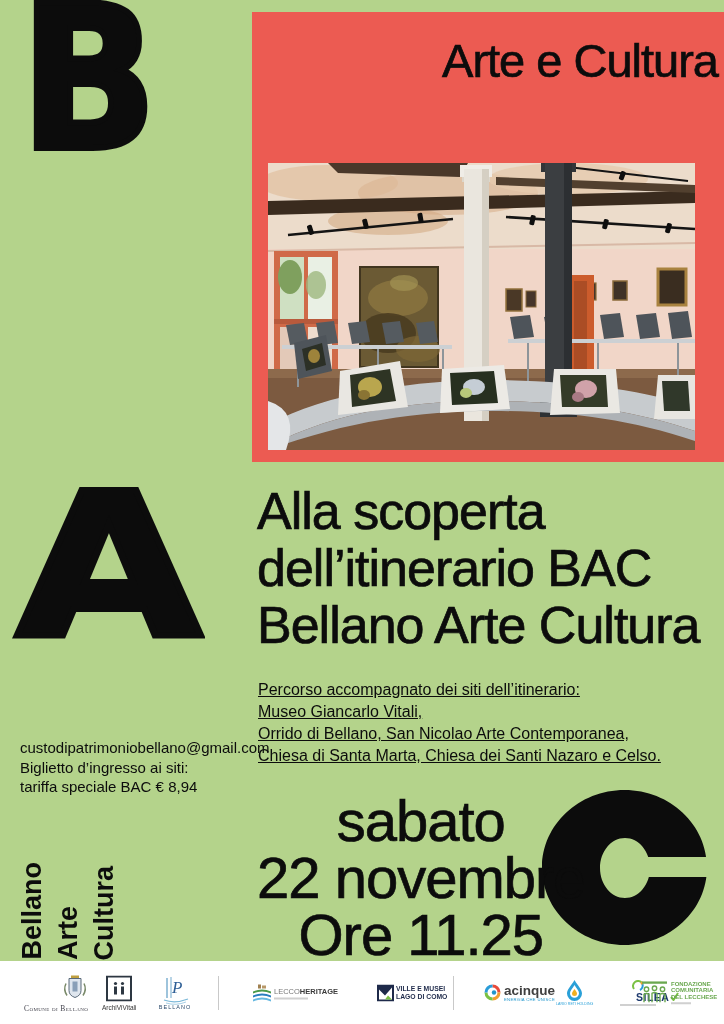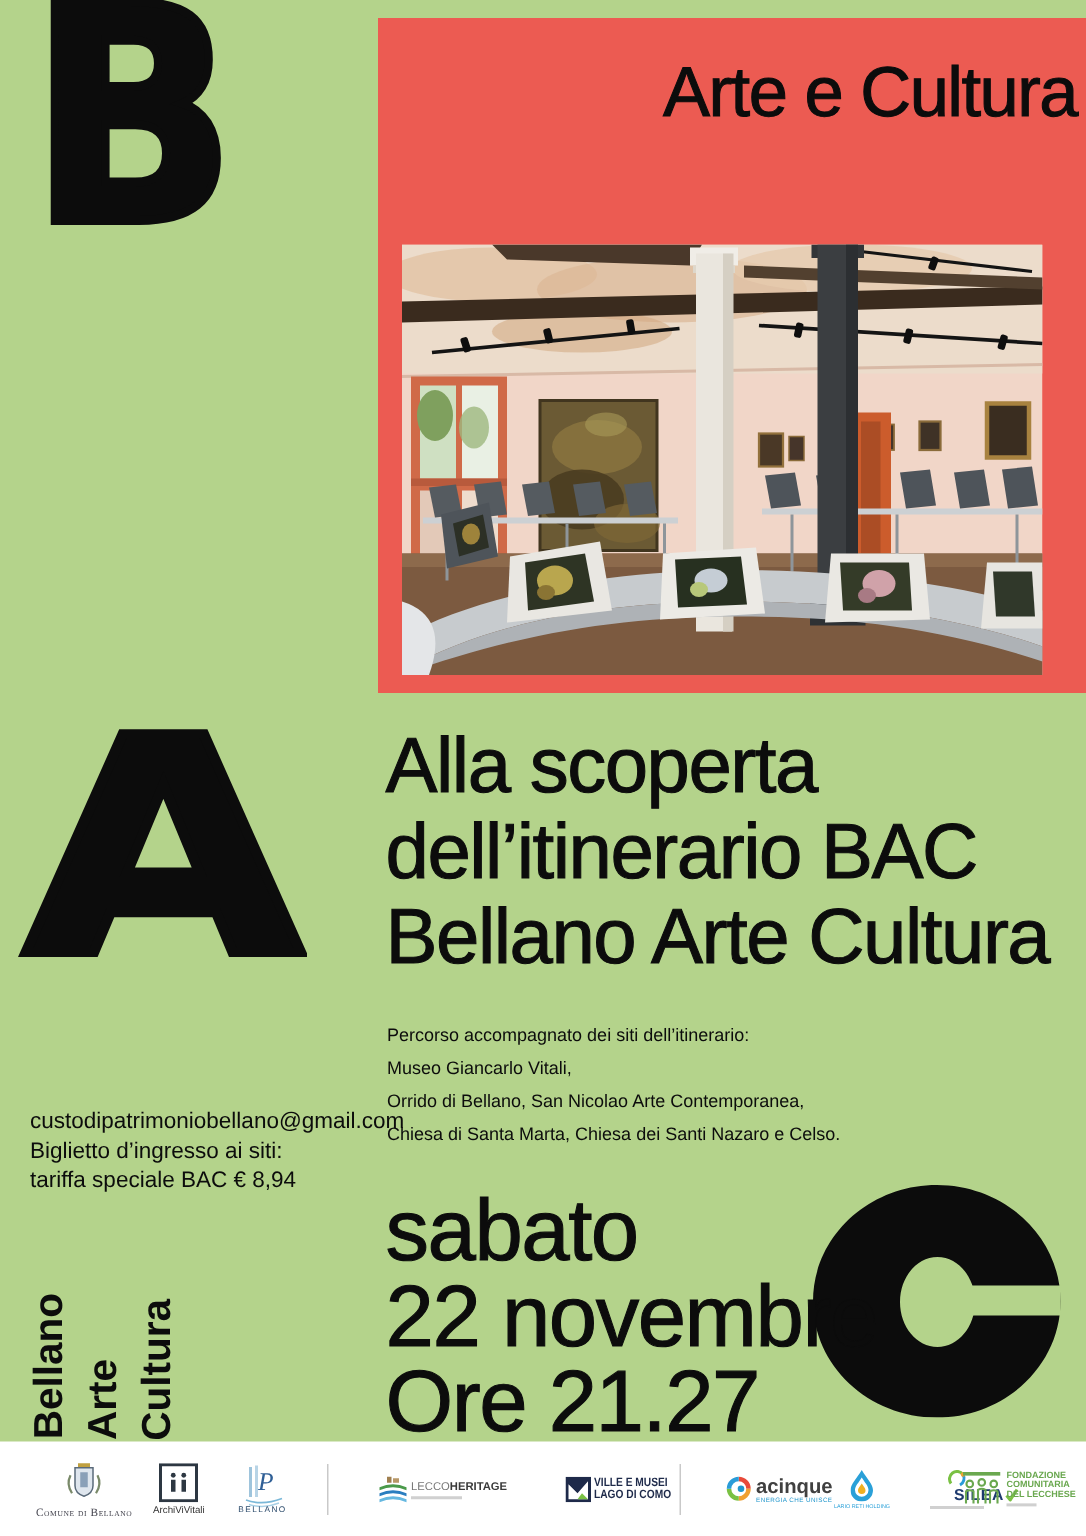--- a/index.html
+++ b/index.html
@@ -12,23 +12,23 @@
   .letter-a{left:16px;top:467px;transform:scaleX(1.2);transform-origin:left top;}
   .letter-c-svg{position:absolute;left:542px;top:790px;}
   
   .red-panel{position:absolute;left:252px;top:12px;width:486px;height:450px;background:#ec5b52;}
   .red-title{position:absolute;top:25px;right:20px;font-size:47px;line-height:1;
              letter-spacing:-1px;-webkit-text-stroke:.7px #0c0c0c;}
   .photo{position:absolute;left:16px;top:151px;width:427px;height:287px;}
   
   .medium{-webkit-text-stroke:.7px #0c0c0c;}
   .headline{position:absolute;left:257px;top:483px;font-size:52px;line-height:57px;letter-spacing:-1px;}
-  .itinerary{position:absolute;left:258px;top:679px;font-size:12px;line-height:22px;}
+  .itinerary{position:absolute;left:258px;top:679px;font-size:16px;line-height:22px;text-decoration:underline;}
   .booking{position:absolute;left:20px;top:738px;font-size:15px;line-height:19.5px;}
-  .event{position:absolute;left:257px;top:792px;font-size:58px;line-height:57px;letter-spacing:-1px;}
+  .event{position:absolute;left:257px;top:792px;font-size:58px;line-height:57px;letter-spacing:-1px;text-align:center;}
   .vertical{position:absolute;left:18px;top:824px;height:136px;display:flex;gap:7px;align-items:flex-end;}
   .vertical span{writing-mode:vertical-rl;transform:rotate(180deg);font-size:27px;
                  font-weight:bold;line-height:1.08;}
   
   .footer{position:absolute;left:0;bottom:0;width:724px;height:63px;background:#ffffff;}
   .flogo{position:absolute;top:50%;transform:translateY(-50%);display:flex;flex-direction:column;align-items:center;}
   .fdiv{position:absolute;top:15px;height:34px;width:1px;background:#c9c9c9;}
   .comune-txt{font-family:"Liberation Serif",serif;font-variant:small-caps;font-size:7.5px;
               letter-spacing:.4px;color:#44444e;margin-top:2px;white-space:nowrap;}
   .archi-txt{font-size:6.5px;color:#333;margin-top:2px;}
@@ -186,32 +186,32 @@
 
   <div class="booking">
     <div>custodipatrimoniobellano@gmail.com</div>
     <div>Biglietto d’ingresso ai siti:</div>
     <div>tariffa speciale BAC € 8,94</div>
   </div>
 
   <div class="event medium">
     <div>sabato</div>
     <div>22 novembre</div>
-    <div>Ore 21.27</div>
+    <div>Ore 11.25</div>
   </div>
 
   <div class="vertical">
     <span>Bellano</span>
     <span>Arte</span>
     <span>Cultura</span>
   </div>
 
   <div class="footer">
 
-    <div class="flogo" style="left:24px;">
+    <div class="flogo" style="left:24px;align-items:flex-end;">
       <svg width="26" height="28" viewBox="0 0 26 28">
         <path d="M4,10 Q1,16 5,22" stroke="#7a8a6a" stroke-width="1.5" fill="none"></path>
         <path d="M22,10 Q25,16 21,22" stroke="#7a8a6a" stroke-width="1.5" fill="none"></path>
         <rect x="9" y="2" width="8" height="3" fill="#c0a040"></rect>
         <path d="M7,5 h12 v12 q0,5 -6,7 q-6,-2 -6,-7 Z" fill="#dfe6ee" stroke="#5a6a7a" stroke-width="1"></path>
         <rect x="10.5" y="8" width="5" height="10" fill="#8aa0b8"></rect>
       </svg>
       <div class="comune-txt">Comune di Bellano</div>
     </div>
 

